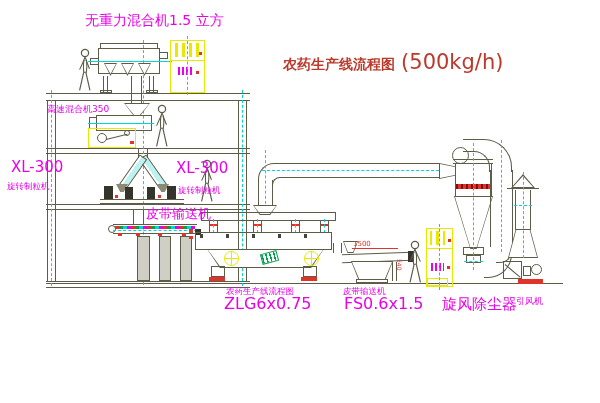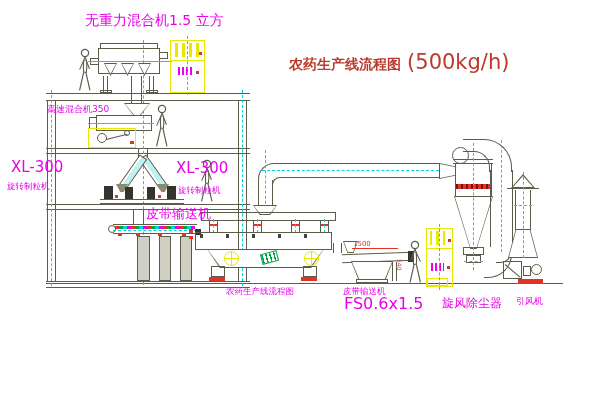--- a/index.html
+++ b/index.html
@@ -264,36 +264,37 @@
   </div>
   <div class="a person" style="left:406px;top:238px;transform:scaleX(-1);">
     <svg viewBox="0 0 20 50" width="18" height="49">
         <circle cx="10" cy="5.5" r="4" fill="none" stroke="#5c5c49" stroke-width="1.4"></circle>
         <path d="M10 10 C8 14 8 20 8.5 27 L11.5 27 C12.5 20 12.5 14 10 10 Z" fill="none" stroke="#5c5c49" stroke-width="1.2"></path>
         <path d="M9 13 L4 24 M11 13 L15 23" stroke="#5c5c49" stroke-width="1.2" fill="none"></path>
         <path d="M8.5 27 L4 47 M11 27 L15.5 47" stroke="#5c5c49" stroke-width="1.3" fill="none"></path>
       </svg>
   </div>
 
-  <div class="a" style="left:289px;top:50px;color:var(--ttl);white-space:nowrap;">
+  <div class="a" style="left:283px;top:50px;color:var(--ttl);white-space:nowrap;">
     <span style="font-size:14px;font-weight:600;vertical-align:baseline;">农药生产线流程图</span>
     <span style="font-size:21px;font-weight:400;margin-left:1px;">(500kg/h)</span>
   </div>
 
   <div class="a mg" style="left:85px;top:13px;font-size:14px;">无重力混合机1.5 立方</div>
   <div class="a mg" style="left:47px;top:105px;font-size:9px;z-index:5;">高速混合机350</div>
 
   <div class="a mg" style="left:11px;top:160px;font-size:15px;">XL-300</div>
   <div class="a mg" style="left:7px;top:182px;font-size:8.5px;">旋转制粒机</div>
   <div class="a mg" style="left:176px;top:161px;font-size:15px;z-index:5;">XL-300</div>
   <div class="a mg" style="left:178px;top:186px;font-size:8.5px;z-index:5;">旋转制粒机</div>
 
   <div class="a mg" style="left:146px;top:207px;font-size:13px;z-index:5;">皮带输送机</div>
 
   <div class="a mg" style="left:226px;top:287px;font-size:8.5px;">农药生产线流程图</div>
+  <div class="a mg" style="left:224px;top:296px;font-size:16px;">ZLG6x0.75</div>
 
   <div class="a mg" style="left:343px;top:287px;font-size:8.5px;">皮带输送机</div>
   <div class="a mg" style="left:332px;top:296px;font-size:16px;margin-left:12px;">FS0.6x1.5</div>
 
-  <div class="a mg" style="left:442px;top:297px;font-size:12px;">旋风除尘器</div>
+  <div class="a mg" style="left:442px;top:297px;font-size:15px;">旋风除尘器</div>
   <div class="a mg" style="left:516px;top:297px;font-size:9px;">引风机</div>
 
 </div>
 
 </body></html>

